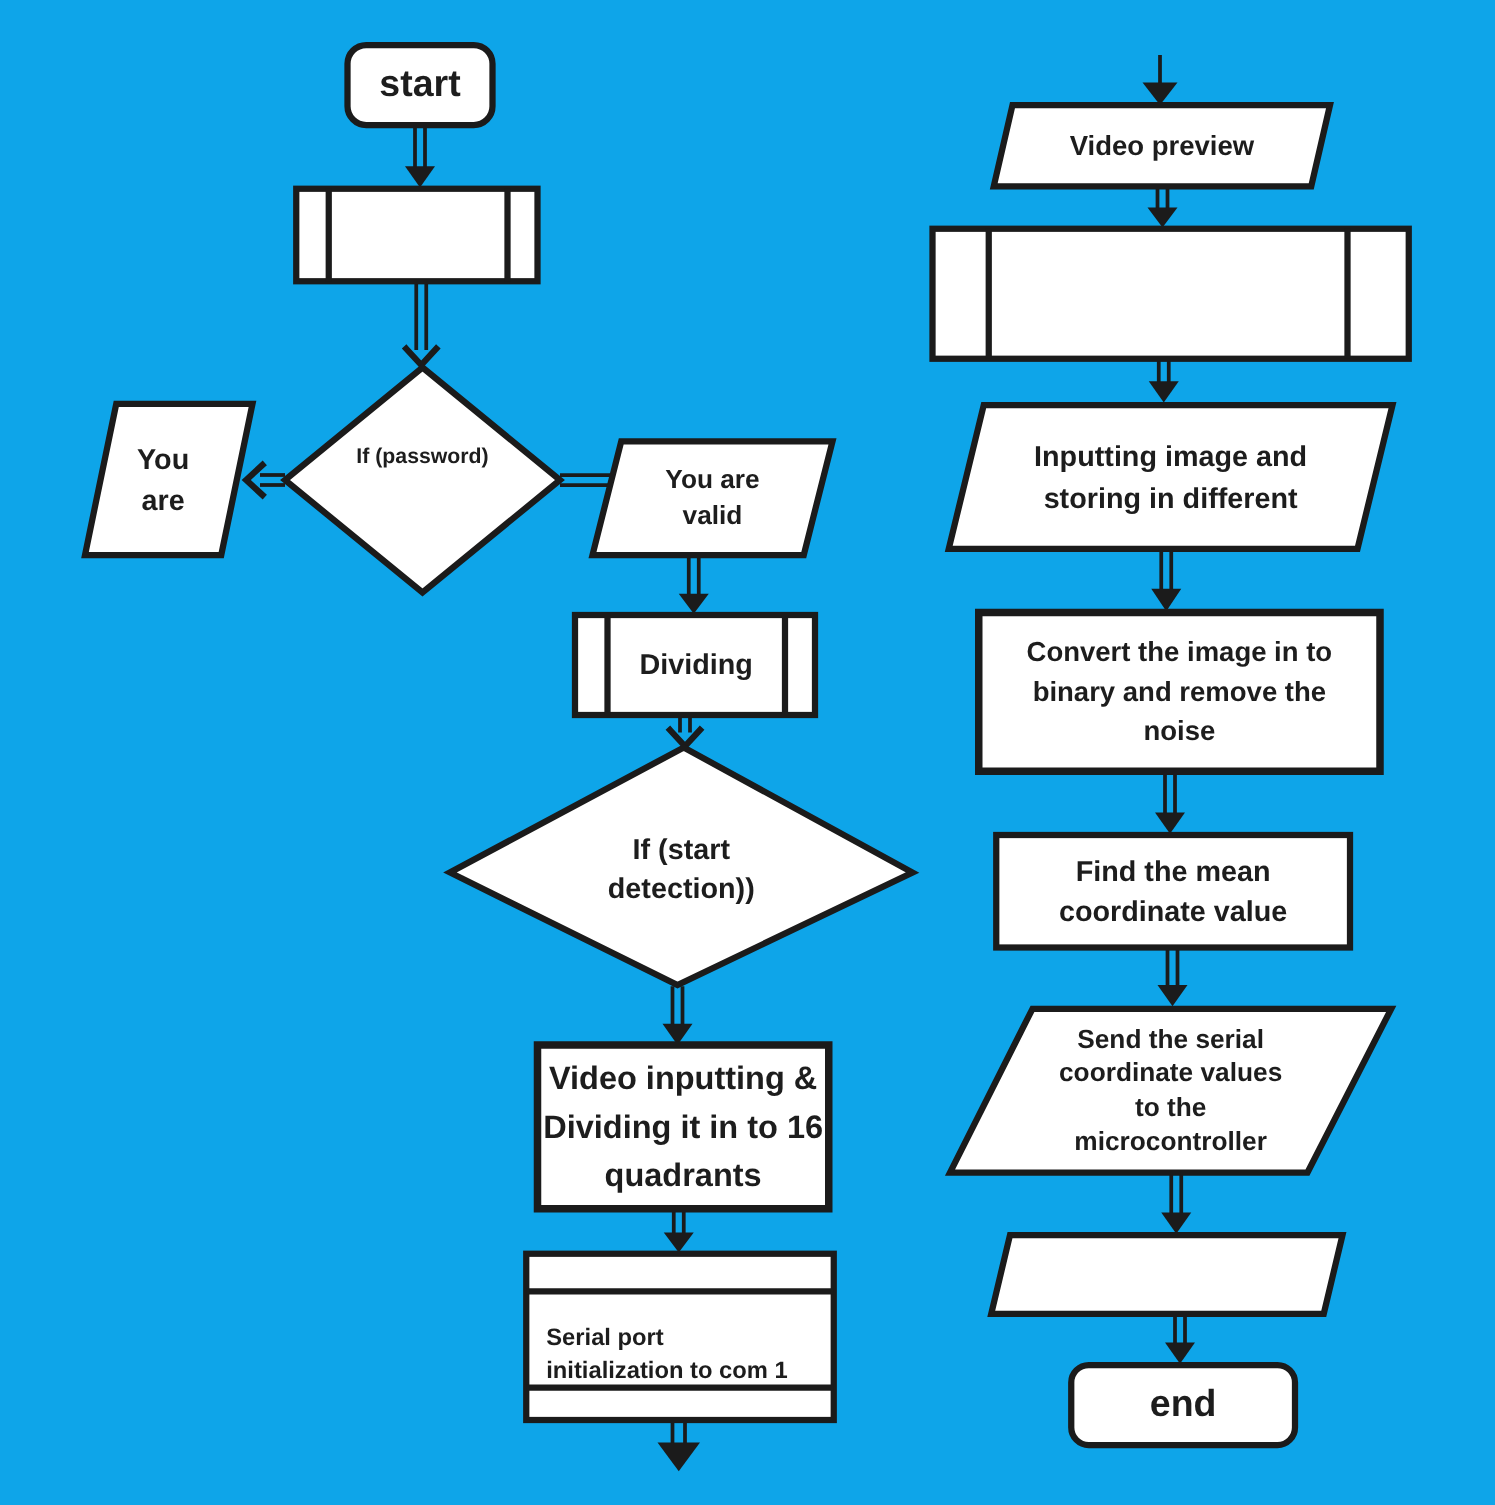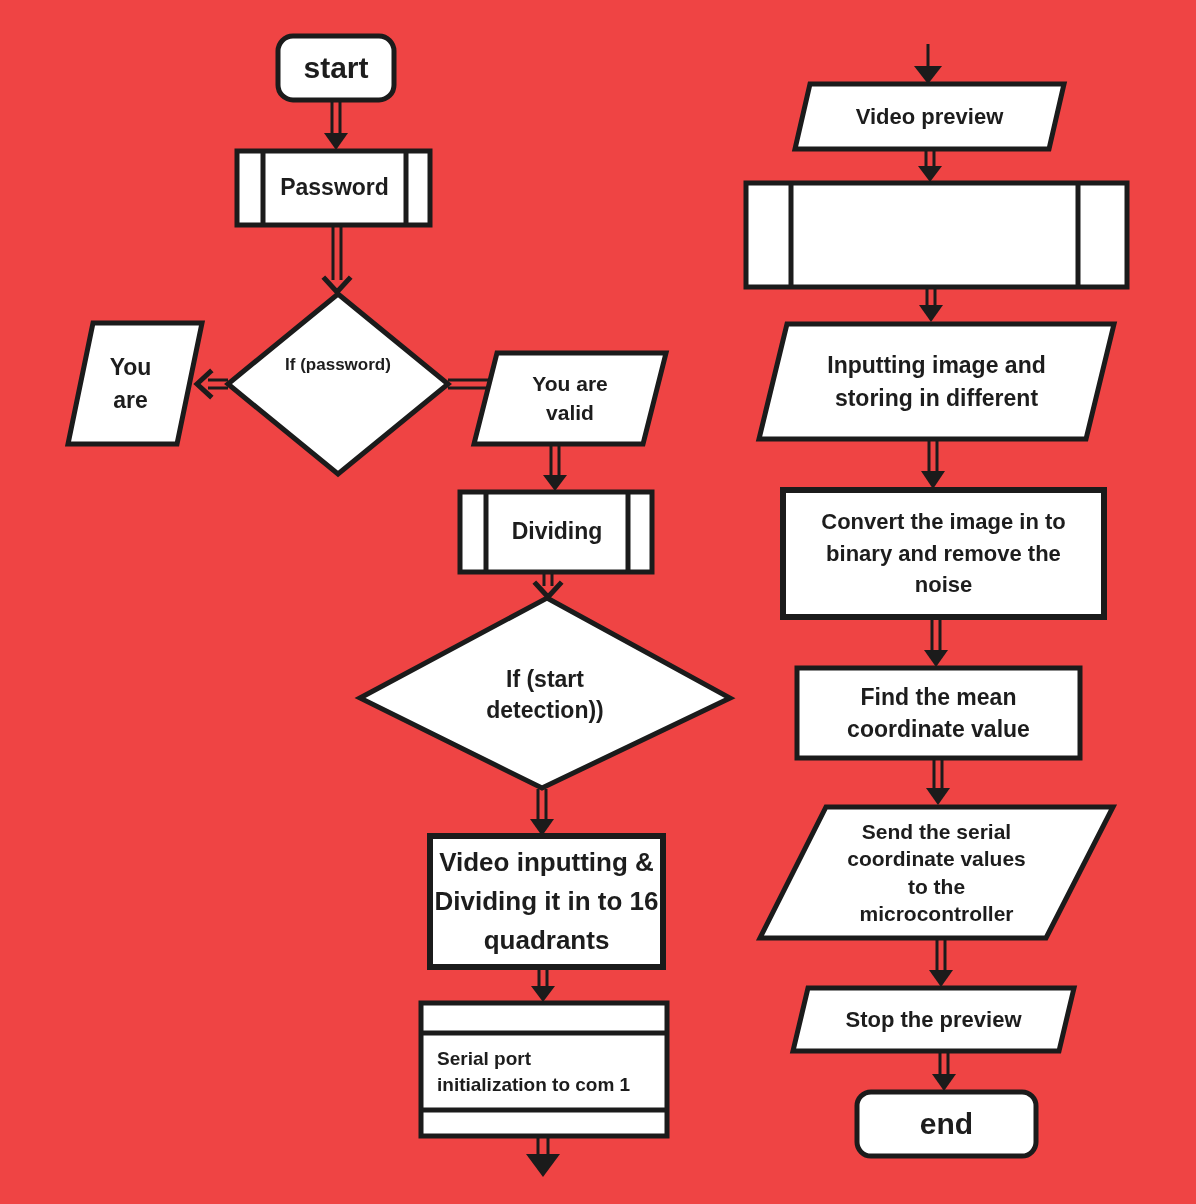--- a/index.html
+++ b/index.html
@@ -1,39 +1,39 @@
 <!DOCTYPE html>
 <html><head>
 <meta charset="utf-8">
 <style>
   html,body{margin:0;padding:0;background:#ffffff;}
   .stage{
     position:relative;
     width:1196px;height:1204px;
-    background:#ef4444;
+    background:#0ea5e9;
     font-family:"Liberation Sans",sans-serif;
     overflow:hidden;
   }
   .stage svg{position:absolute;left:0;top:0;}
   .sh{fill:#ffffff;stroke:#1b1b1b;stroke-width:5px;stroke-linejoin:miter;}
   .sh6{stroke-width:6px;}
   .bar{stroke:#1b1b1b;stroke-width:5px;}
   .ln{stroke:#1b1b1b;stroke-width:3px;}
   .chv{stroke:#1b1b1b;stroke-width:5px;fill:none;stroke-linecap:square;}
   .hd{fill:#1b1b1b;stroke:none;}
   .lbl{
     position:absolute;
     display:flex;align-items:center;justify-content:center;
     text-align:center;
     font-weight:700;color:#1d1d1d;
     white-space:pre-line;
     line-height:1.35;
     z-index:2;
   }
-  .lbl.left{justify-content:flex-start;text-align:left;}
+  .lbl.left{justify-content:flex-start;text-align:left;margin-top:12px;}
 </style>
 </head>
 <body>
 
 <div class="stage">
 
   <svg width="1196" height="1204" viewBox="0 0 1196 1204">
 
     <g>
       <line class="ln" x1="332" y1="100" x2="332" y2="136"></line>
@@ -177,21 +177,20 @@
     <g>
       <polygon class="sh" points="808,988 1074,988 1059,1051 793,1051"></polygon>
     </g>
     <g>
       <rect class="sh" x="857" y="1092" width="179" height="64" rx="14"></rect>
     </g>
   </svg>
 
   <div class="lbl" style="left:278px;top:36px;width:116px;height:64px;font-size:30px;">start</div>
 
-  <div class="lbl" style="left:263px;top:151px;width:143px;height:74px;font-size:23px;">Password</div>
 
   <div class="lbl" style="left:238px;top:343px;width:200px;height:44px;font-size:17px;">If (password)</div>
 
   <div class="lbl" style="left:68px;top:323px;width:125px;height:121px;font-size:23px;line-height:1.4;">You
 are</div>
 
   <div class="lbl" style="left:480px;top:353px;width:180px;height:91px;font-size:21px;">You are
 valid</div>
 
   <div class="lbl" style="left:486px;top:492px;width:142px;height:80px;font-size:23px;">Dividing</div>
@@ -217,17 +216,16 @@
 noise</div>
 
   <div class="lbl" style="left:797px;top:668px;width:283px;height:90px;font-size:23px;line-height:1.4;">Find the mean
 coordinate value</div>
 
   <div class="lbl" style="left:760px;top:807px;width:353px;height:131px;font-size:21px;line-height:1.3;">Send the serial
 coordinate values
 to the
 microcontroller</div>
 
-  <div class="lbl" style="left:793px;top:988px;width:281px;height:63px;font-size:22px;">Stop the preview</div>
 
   <div class="lbl" style="left:857px;top:1092px;width:179px;height:64px;font-size:30px;">end</div>
 
 </div>
 
 </body></html>

